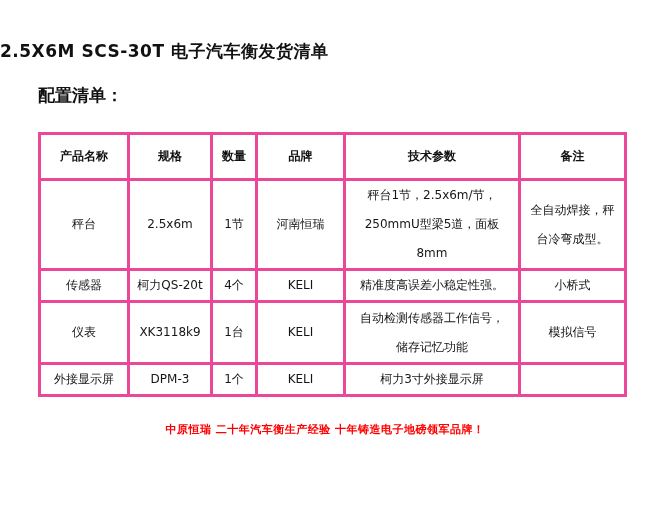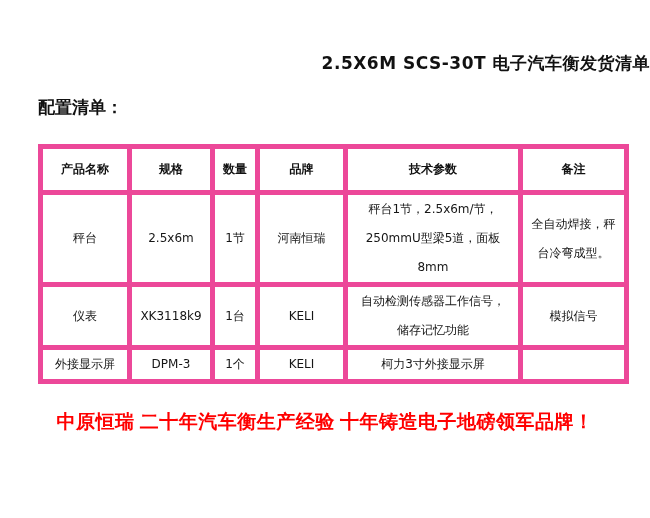--- a/index.html
+++ b/index.html
@@ -12,22 +12,22 @@
     color: #1a1a1a;
     overflow: hidden;
   }
   .page {
     width: 650px;
     height: 518px;
     position: relative;
   }
   .doc-title {
     margin: 0;
-    padding-top: 52px;
-    text-align: right;
+    padding-top: 40px;
+    text-align: left;
     font-size: 17px;
     font-weight: bold;
     letter-spacing: 0.5px;
     color: #111111;
   }
   .section-label {
     margin-top: 21px;
     margin-left: 38px;
     font-size: 17px;
     font-weight: bold;
@@ -36,21 +36,21 @@
   table.spec-table {
     margin-top: 25px;
     margin-left: 38px;
     border-collapse: collapse;
     table-layout: fixed;
     width: 586px;
     font-size: 12px;
   }
   table.spec-table th,
   table.spec-table td {
-    border: 5px solid #ec4899;
+    border: 3px solid #ec4899;
     text-align: center;
     vertical-align: middle;
     line-height: 29px;
     padding: 0 4px;
     white-space: pre-line;
     overflow: hidden;
     font-weight: normal;
     color: #161616;
   }
   table.spec-table th {
@@ -64,25 +64,24 @@
   tr.h-remark  { height: 36px; }
   td.remark-cell {
     text-align: left;
     padding-left: 8px;
     padding-right: 6px;
     line-height: 22px;
   }
   .slogan {
     margin-top: 25px;
     text-align: center;
-    font-size: 19px;
+    font-size: 11px;
     font-weight: bold;
     color: #ff0000;
     letter-spacing: 0.5px;
-    font-family: Liberation Serif, serif;
   }
 </style>
 </head>
 <body>
 
 <div class="page">
 
   <h1 class="doc-title">2.5X6M SCS-30T 电子汽车衡发货清单</h1>
 
   <div class="section-label">配置清单：</div>
@@ -109,20 +108,28 @@
       <tr class="h-tall">
         <td>秤台</td>
         <td>2.5x6m</td>
         <td>1节</td>
         <td>河南恒瑞</td>
         <td>秤台1节，2.5x6m/节，
 250mmU型梁5道，面板8mm</td>
         <td>全自动焊接，秤台冷弯成型。</td>
       </tr>
 
+      <tr class="h-short">
+        <td>传感器</td>
+        <td>柯力QS-20t</td>
+        <td>4个</td>
+        <td>KELI</td>
+        <td>精准度高误差小稳定性强。</td>
+        <td>小桥式</td>
+      </tr>
 
       <tr class="h-tall">
         <td>仪表</td>
         <td>XK3118k9</td>
         <td>1台</td>
         <td>KELI</td>
         <td>自动检测传感器工作信号，
 储存记忆功能</td>
         <td>模拟信号</td>
       </tr>

